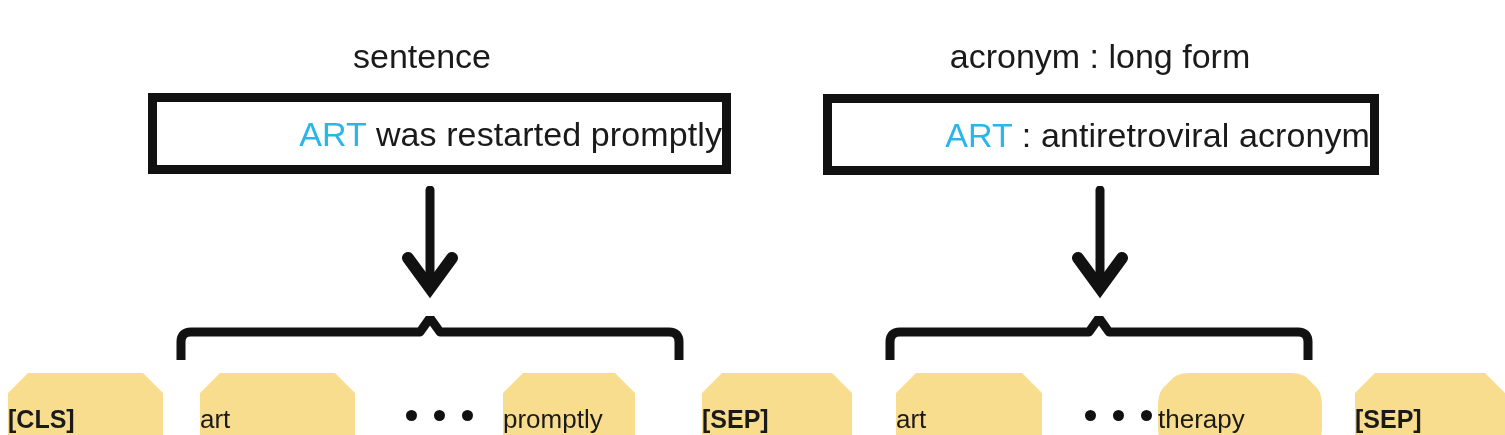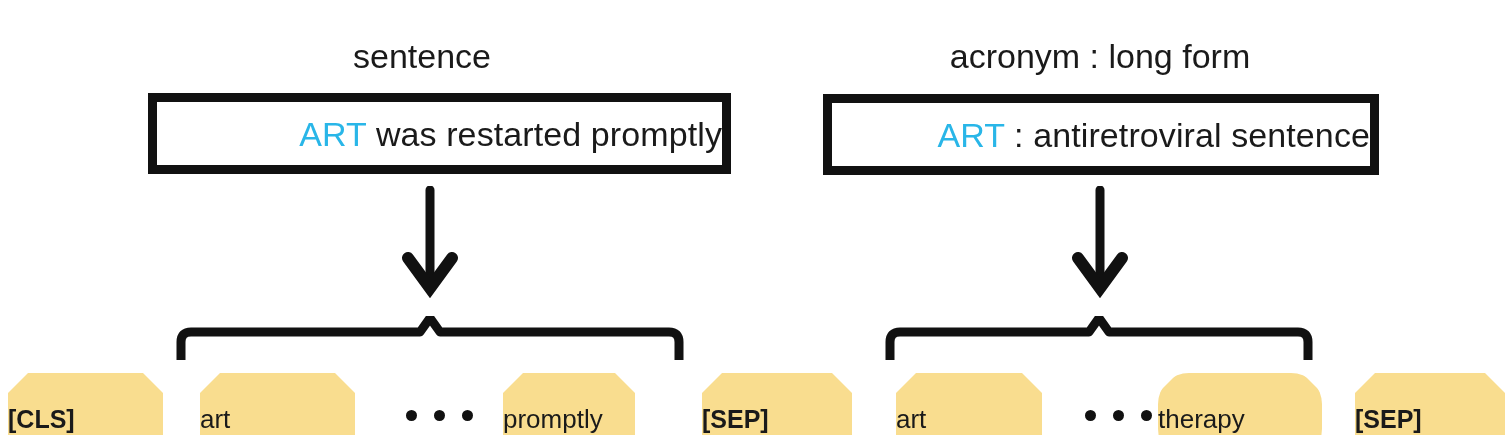--- a/index.html
+++ b/index.html
@@ -137,21 +137,21 @@
     <span class="tag-label">promptly</span>
   </div>
 
   <div class="tag special" style="left:702px; top:337px; width:150px; height:87px;">
     <span class="tag-label">[SEP]</span>
   </div>
 
   <div class="caption" style="left:880px; top:0px; width:440px;text-align:center;">acronym : long form</div>
 
   <div class="textbox" style="left:823px; top:58px; width:556px; height:81px;">
-    <div class="inner"><span class="acro">ART</span><span> : </span><span>antiretroviral sentence</span></div>
+    <div class="inner"><span class="acro">ART</span><span> : </span><span>antiretroviral acronym</span></div>
   </div>
 
   <svg class="arrow" style="left:1065px; top:150px;" width="70" height="115" viewBox="0 0 70 115">
     <line x1="35" y1="4" x2="35" y2="95" stroke="#111111" stroke-width="9" stroke-linecap="round"></line>
     <path d="M 13 72 L 35 102 L 57 72" fill="none" stroke="#111111" stroke-width="12" stroke-linecap="round" stroke-linejoin="miter"></path>
   </svg>
 
   <svg class="brace" style="left:884px; top:280px;" width="430" height="50" viewBox="0 0 430 50">
     <path d="M 6 44 L 6 26 Q 6 16 16 16 L 205 16 L 215 2 L 225 16 L 414 16 Q 424 16 424 26 L 424 44" fill="none" stroke="#111111" stroke-width="9" stroke-linejoin="round" stroke-linecap="butt"></path>
   </svg>

